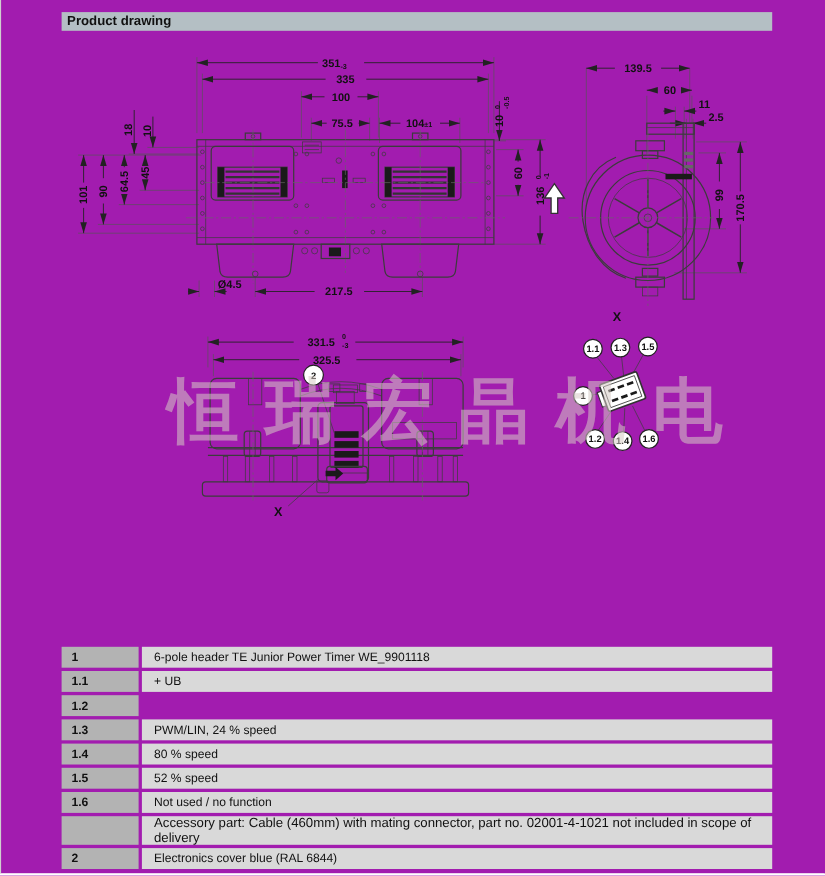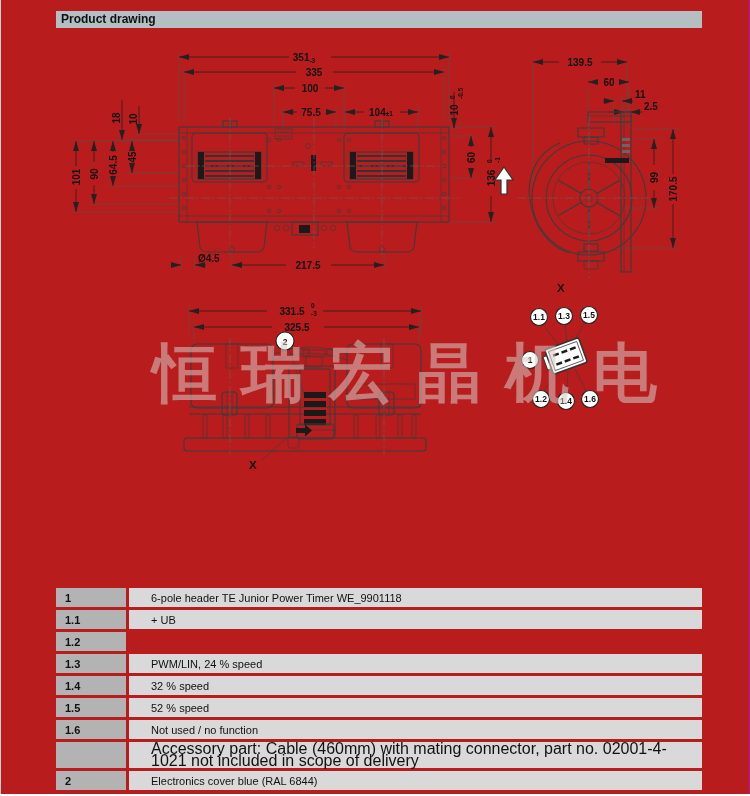--- a/index.html
+++ b/index.html
@@ -1,16 +1,16 @@
 <!DOCTYPE html>
 <html><head>
 <meta charset="utf-8">
 <style>
   html,body{margin:0;padding:0;background:#ffffff;}
-  .page{position:relative;width:748px;height:794px;background:#b91c1c;
+  .page{position:relative;width:748px;height:794px;background:#a21caf;
         border-left:1px solid #cfcfcf;border-right:1px solid #a21caf;
         font-family:"Liberation Sans",sans-serif;overflow:hidden;}
   .header-bar{position:absolute;left:55px;top:11px;width:646px;height:17px;
         background:#b4bfc4;color:#111;font-size:12px;font-weight:bold;
         line-height:17px;padding-left:5px;box-sizing:border-box;}
   svg.drawing{position:absolute;left:0;top:0;}
   
   .dl{stroke:#222;stroke-width:.8;fill:none}
   .ext{stroke:#555;stroke-width:.6;fill:none}
   .ol{stroke:#3c3c3c;stroke-width:1.1;fill:none}
@@ -28,23 +28,23 @@
   .wm-url{position:absolute;left:183px;top:421px;font-size:26px;letter-spacing:6px;
         color:rgba(204,204,204,.65);white-space:nowrap;z-index:6;
         font-family:"Liberation Sans",sans-serif;pointer-events:none;}
   
   .ptable{position:absolute;left:55px;top:588px;width:646px;}
   .trow{display:flex;gap:3px;margin-bottom:3px;height:19px;}
   .trow.tall{height:26px;}
   .tkey{width:70px;background:#b3b3b3;font-size:11px;font-weight:bold;color:#111;
         display:flex;align-items:center;padding-left:9px;box-sizing:border-box;}
   .tval{flex:1;background:#d9d9d9;font-size:11px;color:#111;
-        display:flex;align-items:center;padding-left:22px;box-sizing:border-box;}
-  .tval.two{flex-direction:column;align-items:flex-start;justify-content:center;
-        font-size:16px;line-height:12.5px;}
+        display:flex;align-items:center;padding-left:11px;box-sizing:border-box;}
+  .tval.two{flex-direction:row;align-items:flex-start;justify-content:center;
+        font-size:12px;line-height:12.5px;}
 </style>
 </head>
 <body>
 
 <div class="page">
 
   <div class="header-bar">
     <span>Product drawing</span>
   </div>
 
@@ -380,21 +380,21 @@
     </div>
     <div class="trow">
       <div class="tkey">1.2</div>
     </div>
     <div class="trow">
       <div class="tkey">1.3</div>
       <div class="tval">PWM/LIN, 24 % speed</div>
     </div>
     <div class="trow">
       <div class="tkey">1.4</div>
-      <div class="tval">32 % speed</div>
+      <div class="tval">80 % speed</div>
     </div>
     <div class="trow">
       <div class="tkey">1.5</div>
       <div class="tval">52 % speed</div>
     </div>
     <div class="trow">
       <div class="tkey">1.6</div>
       <div class="tval">Not used / no function</div>
     </div>
     <div class="trow tall">

